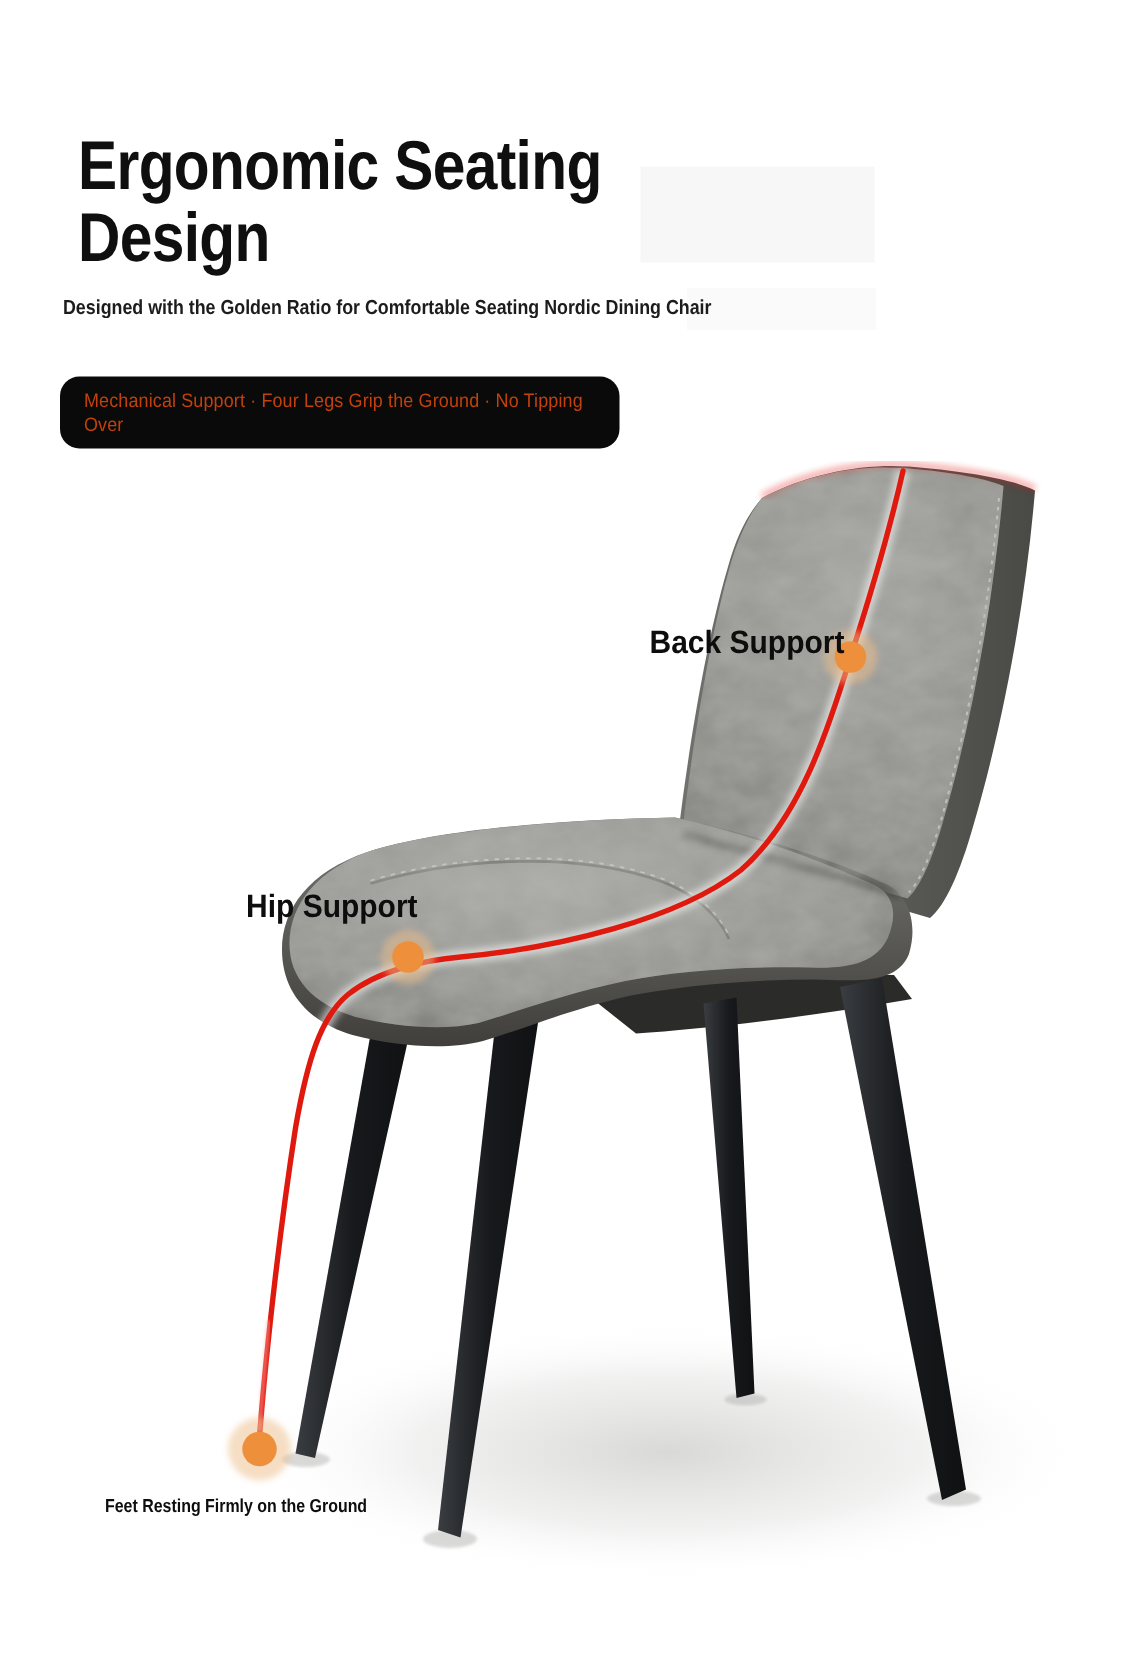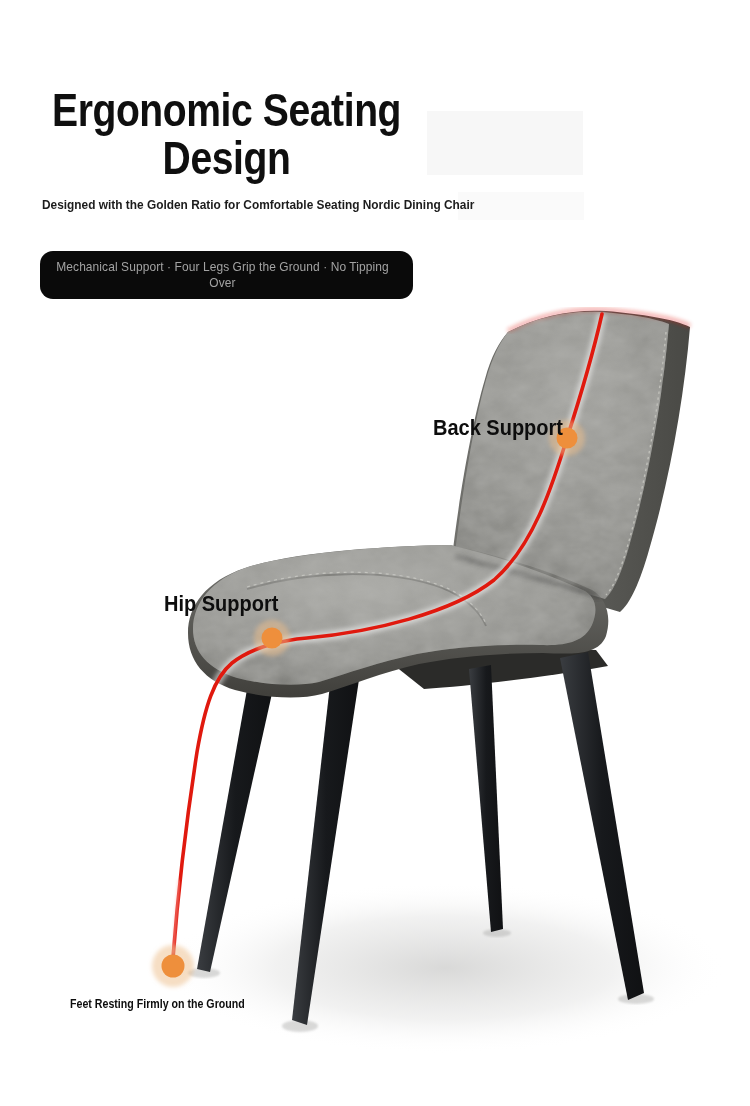--- a/index.html
+++ b/index.html
@@ -1,26 +1,26 @@
 <!DOCTYPE html>
 <html><head>
 <meta charset="utf-8">
 <style>
   html,body{margin:0;padding:0;background:#ffffff;}
   body{font-family:"Liberation Sans","DejaVu Sans",sans-serif;-webkit-font-smoothing:antialiased;}
-  .stage{position:relative;width:750px;height:1106px;background:#ffffff;overflow:hidden;text-align:center;}
+  .stage{position:relative;width:750px;height:1106px;background:#ffffff;overflow:hidden;}
   .stage svg.art{position:absolute;left:0;top:0;z-index:1;}
   .txt{position:absolute;z-index:3;}
 
   .title{left:52px;top:86px;font-size:46px;line-height:48px;font-weight:800;color:#0f0f0f;
          letter-spacing:-0.5px;transform:scaleX(0.85);transform-origin:0 0;white-space:nowrap;}
   .subtitle{left:42px;top:197px;font-size:13.5px;font-weight:700;color:#1c1c1c;
             transform:scaleX(0.88);transform-origin:0 0;white-space:nowrap;}
   .badge{left:40px;top:251px;width:373px;box-sizing:border-box;background:#0a0a0a;border-radius:13px;
-         padding:8px 14px 9px 16px;color:#a3a3a3;}
+         padding:8px 14px 9px 16px;color:#c2410c;}
   .badge .badge-inner{display:block;width:362px;font-size:13px;line-height:15.5px;font-weight:500;
          letter-spacing:0.1px;transform:scaleX(0.92);transform-origin:0 0;}
   .callout{position:absolute;font-weight:700;color:#0d0d0d;white-space:nowrap;transform-origin:0 0;z-index:3;}
   .callout.big{font-size:21.5px;transform:scaleX(0.93);}
   .callout.small{font-size:12.5px;transform:scaleX(0.85);}
   #back-label{left:433px;top:416px;}
   #hip-label{left:164px;top:592px;}
   #feet-label{left:70px;top:997px;}
 </style>
 </head>

